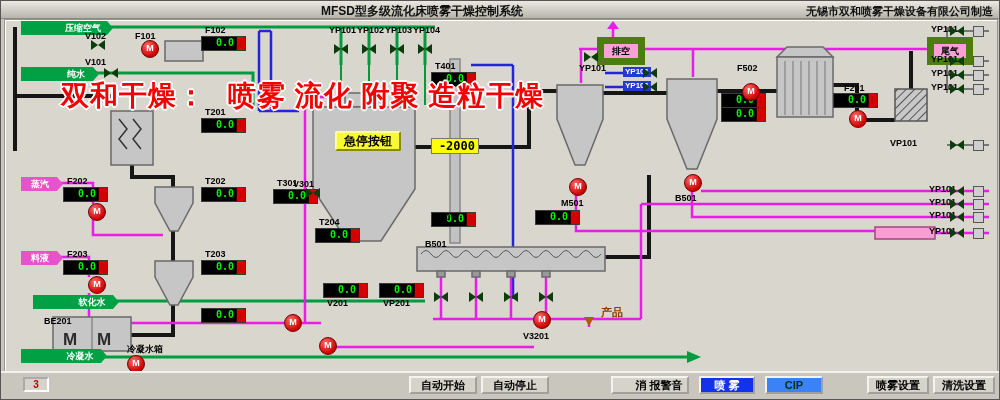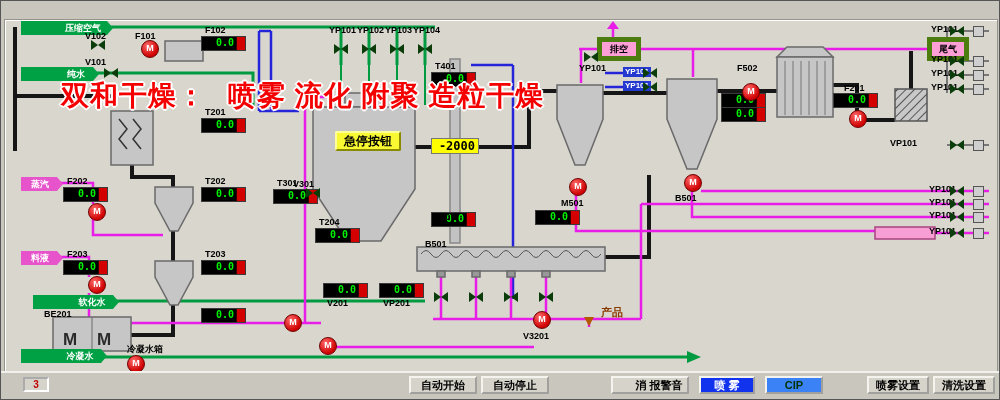--- a/index.html
+++ b/index.html
@@ -32,21 +32,21 @@
   
   .pump{position:absolute;width:16px;height:16px;border-radius:50%;
         background:radial-gradient(circle at 35% 30%,#ff6a6a,#cf0000 70%);
         border:1px solid #6d0000;color:#fff;font-size:9px;font-weight:bold;text-align:center;line-height:15px;cursor:pointer;}
   
   .stag{position:absolute;height:14px;font-size:9px;font-weight:bold;line-height:14px;text-align:center;color:#fff;}
   .stag.green{background:#00a144;padding-right:4px;
     clip-path:polygon(0 0,calc(100% - 6px) 0,100% 50%,calc(100% - 6px) 100%,0 100%);padding-left:36px;}
   .stag.pink{background:#e653cb;padding-right:4px;
     clip-path:polygon(0 0,calc(100% - 6px) 0,100% 50%,calc(100% - 6px) 100%,0 100%);}
-  .stag.pinkbox{background:#ff9fd7;color:#000;border:5px solid #4d7c0f;}
+  .stag.pinkbox{background:#ff9fd7;color:#000;border:7px solid #4d7c0f;}
   .stag.product{color:#8a3a00;background:none;font-size:11px;}
   .parrow{position:absolute;width:0;height:0;border-left:5px solid transparent;border-right:5px solid transparent;border-top:9px solid #b35900;}
   
   .estop{position:absolute;left:334px;top:130px;width:66px;height:20px;background:#f8f833;
          border:2px solid;border-color:#ffff99 #8a8a00 #8a8a00 #ffff99;border-radius:2px;
          font-family:inherit;font-size:12px;font-weight:bold;line-height:15px;text-align:center;color:#000;cursor:pointer;z-index:4;}
   .lcd{position:absolute;left:430px;top:137px;width:48px;height:16px;background:#ffff00;border:1px solid #777;
        color:#000;font-family:"DejaVu Sans Mono",monospace;font-size:12px;font-weight:bold;text-align:right;
        line-height:15px;padding-right:3px;z-index:4;box-sizing:border-box;}
   
@@ -64,20 +64,24 @@
   .tbtn{position:absolute;top:3px;height:18px;background:#d6d3ca;border:2px outset #f5f3ee;
         font-family:inherit;font-size:11px;font-weight:bold;color:#000;cursor:pointer;padding:0;}
   .tbtn.spray{background:#1133ee;color:#fff;}
   .tbtn.cip{background:#3b82f6;color:#003300;}
 </style>
 </head>
 <body>
 
 <div id="root">
 
+  <div class="header">
+    <span class="title">MFSD型多级流化床喷雾干燥控制系统</span>
+    <span class="company">无锡市双和喷雾干燥设备有限公司制造</span>
+  </div>
 
   <div class="canvas"></div>
 
   <svg class="diagram" width="1000" height="400">
     <defs>
       <pattern id="hatch" width="6" height="6" patternUnits="userSpaceOnUse" patternTransform="rotate(45)">
         <rect width="6" height="6" fill="#c8c8c8"></rect>
         <line x1="0" y1="0" x2="0" y2="6" stroke="#555" stroke-width="2"></line>
       </pattern>
     </defs>
@@ -303,21 +307,21 @@
       <div class="tlabel" style="left: 578px; top: 62px;">YP101</div>
       <div class="tlabel bluebg" style="left: 622px; top: 66px;">YP101</div>
       <div class="tlabel bluebg" style="left: 622px; top: 80px;">YP101</div>
       <div class="tlabel" style="left: 736px; top: 62px;">F502</div>
       <div class="tlabel" style="left: 843px; top: 82px;">F201</div>
       <div class="tlabel" style="left: 560px; top: 197px;">M501</div>
       <div class="tlabel" style="left: 674px; top: 192px;">B501</div>
       <div class="tlabel" style="left: 424px; top: 238px;">B501</div>
       <div class="tlabel" style="left: 292px; top: 178px; text-align: center;">V301</div>
       <div class="tlabel" style="left: 522px; top: 330px;">V3201</div>
-      <div class="tlabel" style="left: 24px; top: 308px; padding-left: 19px;">BE201</div>
+      <div class="tlabel" style="left: 24px; top: 315px; padding-left: 19px;">BE201</div>
       <div class="tlabel" style="left: 126px; top: 343px;">冷凝水箱</div>
       <div class="tlabel" style="left: 930px; top: 23px;">YP101</div>
       <div class="tlabel" style="left: 930px; top: 53px;">YP101</div>
       <div class="tlabel" style="left: 930px; top: 67px;">YP101</div>
       <div class="tlabel" style="left: 930px; top: 81px;">YP101</div>
       <div class="tlabel" style="left: 889px; top: 137px;">VP101</div>
       <div class="tlabel" style="left: 928px; top: 183px;">YP101</div>
       <div class="tlabel" style="left: 928px; top: 196px;">YP101</div>
       <div class="tlabel" style="left: 928px; top: 209px;">YP101</div>
       <div class="tlabel" style="left: 928px; top: 225px;">YP101</div>

